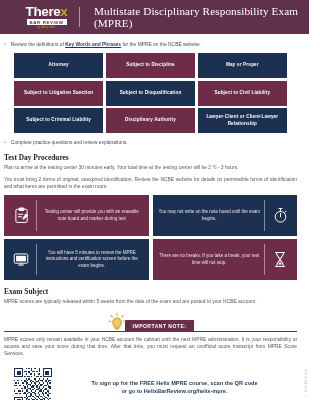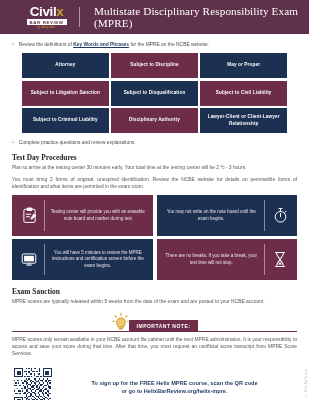--- a/index.html
+++ b/index.html
@@ -29,21 +29,21 @@
     letter-spacing: 0.6px; padding: 0.8px 3px; margin-top: 0.8px; line-height: 5px;
   }
   .logo-sub { color: #c9a227; font-size: 2.6px; letter-spacing: 0.3px; margin-top: 0.8px; }
   .hdr-div { width: 1px; height: 20px; background: rgba(255,255,255,.5); margin: 0 14px 0 8px; }
   .hdr-title {
     color: #ffffff; font-size: 11.2px; font-family: "Liberation Serif", serif;
     letter-spacing: .1px;
   }
 
   
-  .body { padding: 7px 12px 0 12px; }
+  .body { padding: 7px 12px 0 4px; }
 
   .bullet { display: flex; gap: 5px; font-size: 4.9px; color: #4a4a55; line-height: 7px; }
   .bullet .dot { color: #9a8ba0; font-size: 5px; line-height: 7px; }
   .bullet b { color: #1f3a5f; font-weight: 700; text-decoration: underline; }
 
   
   .grid {
     display: grid; grid-template-columns: 1fr 1fr 1fr;
     gap: 2.5px; margin: 5px 10px 0 10px;
   }
@@ -100,21 +100,21 @@
     font-size: 2.6px; color: #b9b9c2; letter-spacing: .2px;
   }
 </style>
 </head>
 <body>
 
 <div class="page">
 
   <div class="header">
     <div class="logo">
-      <div class="logo-word"><span>Civil</span><span class="x">x</span></div>
+      <div class="logo-word"><span>There</span><span class="x">x</span></div>
       <div class="logo-bar">BAR REVIEW</div>
       <div class="logo-sub">by AdaptiBar</div>
     </div>
     <div class="hdr-div"></div>
     <div class="hdr-title">Multistate Disciplinary Responsibility Exam (MPRE)</div>
   </div>
 
   <div class="body">
 
     <div class="bullet">
@@ -187,21 +187,21 @@
         <div class="icon">
           <svg width="14" height="17" viewBox="0 0 22 26" fill="none" stroke="#fff" stroke-width="1.7">
             <path d="M4 2h14M4 24h14" stroke-linecap="round"></path>
             <path d="M5.5 2c0 7 5.5 8.5 5.5 11S5.5 17 5.5 24M16.5 2c0 7-5.5 8.5-5.5 11s5.5 4 5.5 11"></path>
             <path d="M7.5 21h7l-3.5-4z" fill="#fff" stroke="none"></path>
           </svg>
         </div>
       </div>
     </div>
 
-    <div class="sec-head">Exam Sanction</div>
+    <div class="sec-head">Exam Subject</div>
     <div class="para">MPRE scores are typically released within 5 weeks from the date of the exam and are posted to your NCBE account.</div>
 
     <div class="note-wrap">
       <div class="note-badge-row">
         <div class="bulb">
           <svg width="20" height="20" viewBox="0 0 28 28" fill="none" stroke="#d4a23a" stroke-width="1.6">
             <path d="M10 19a6 6 0 1 1 8 0v2h-8z" fill="#f0c96a" stroke="#d4a23a"></path>
             <rect x="11" y="21.5" width="6" height="3" rx="1" fill="#d9a63c" stroke="none"></rect>
             <path d="M14 1.5v3M5.5 5l2 2M22.5 5l-2 2M2.5 13h2.6M22.9 13h2.6" stroke-linecap="round"></path>
           </svg>

